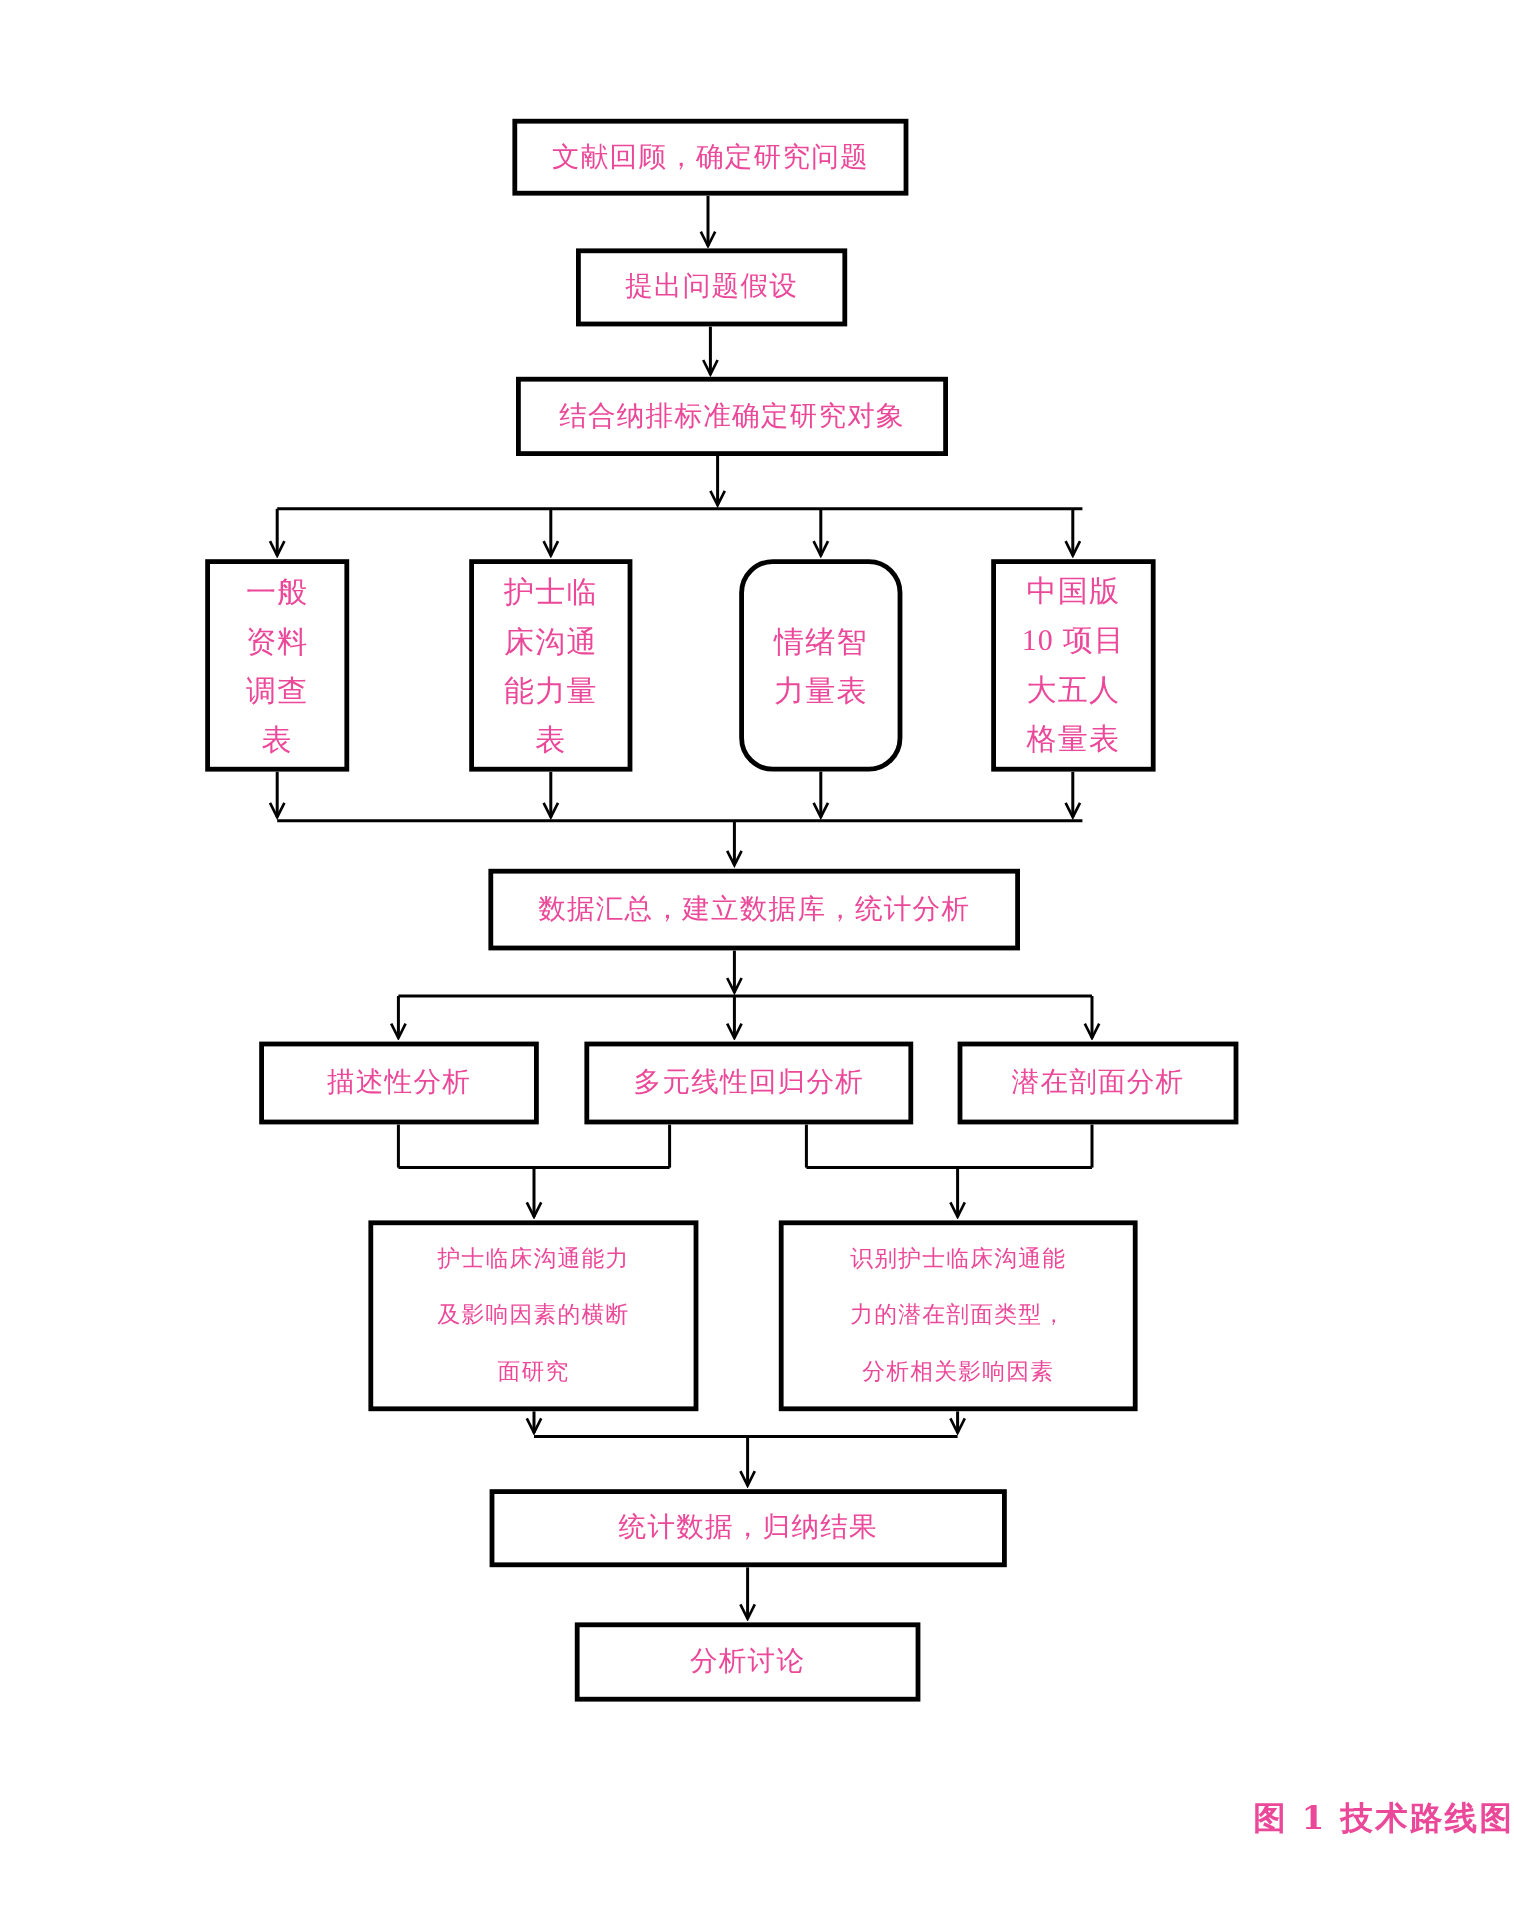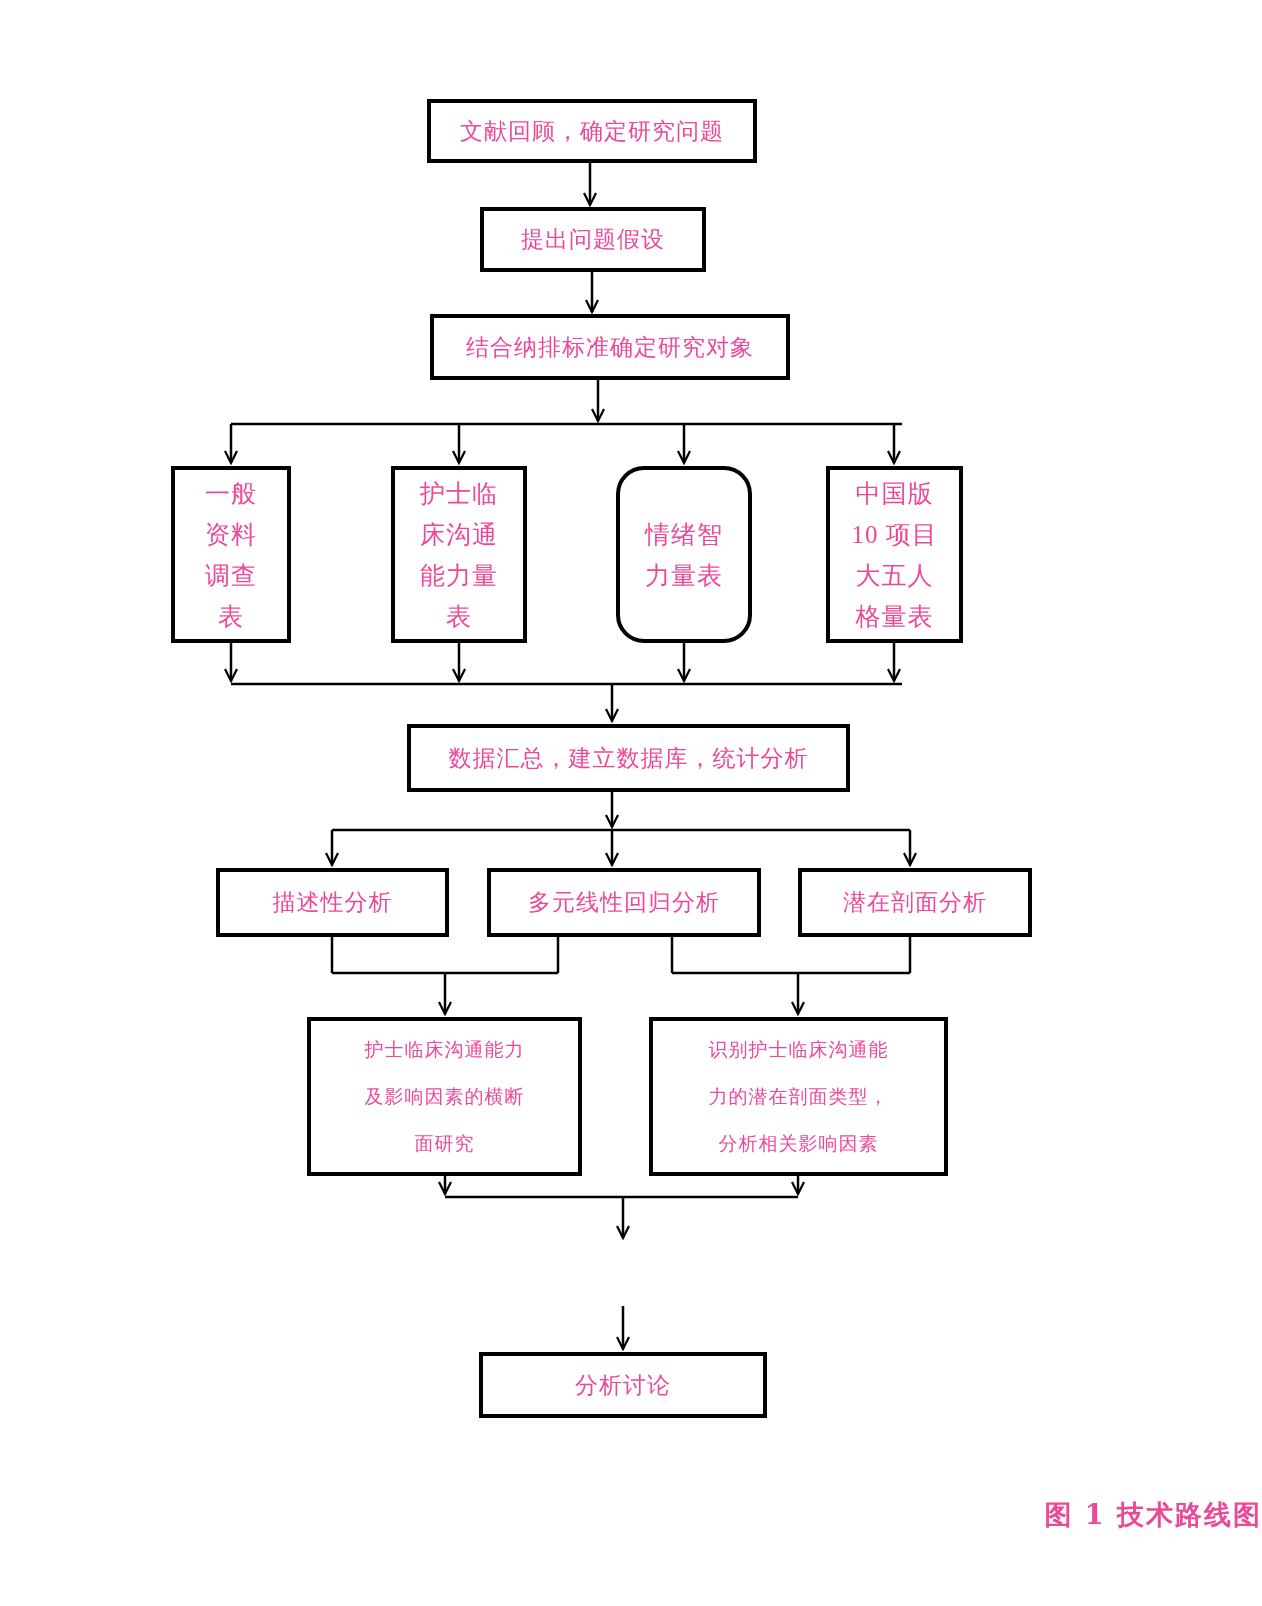--- a/index.html
+++ b/index.html
@@ -157,20 +157,23 @@
 及影响因素的横断
 面研究</span>
   </div>
 
   <div class="node lines3" style="left:649px; top:1017px; width:299px; height:159px;">
     <span>识别护士临床沟通能
 力的潜在剖面类型，
 分析相关影响因素</span>
   </div>
 
+  <div class="node single" style="left:408px; top:1241px; width:431px; height:65px;">
+    <span>统计数据，归纳结果</span>
+  </div>
 
   <div class="node single" style="left:479px; top:1352px; width:288px; height:66px;">
     <span>分析讨论</span>
   </div>
 
   <div class="caption">图 1 技术路线图</div>
 
 </div>
 
 </body></html>

